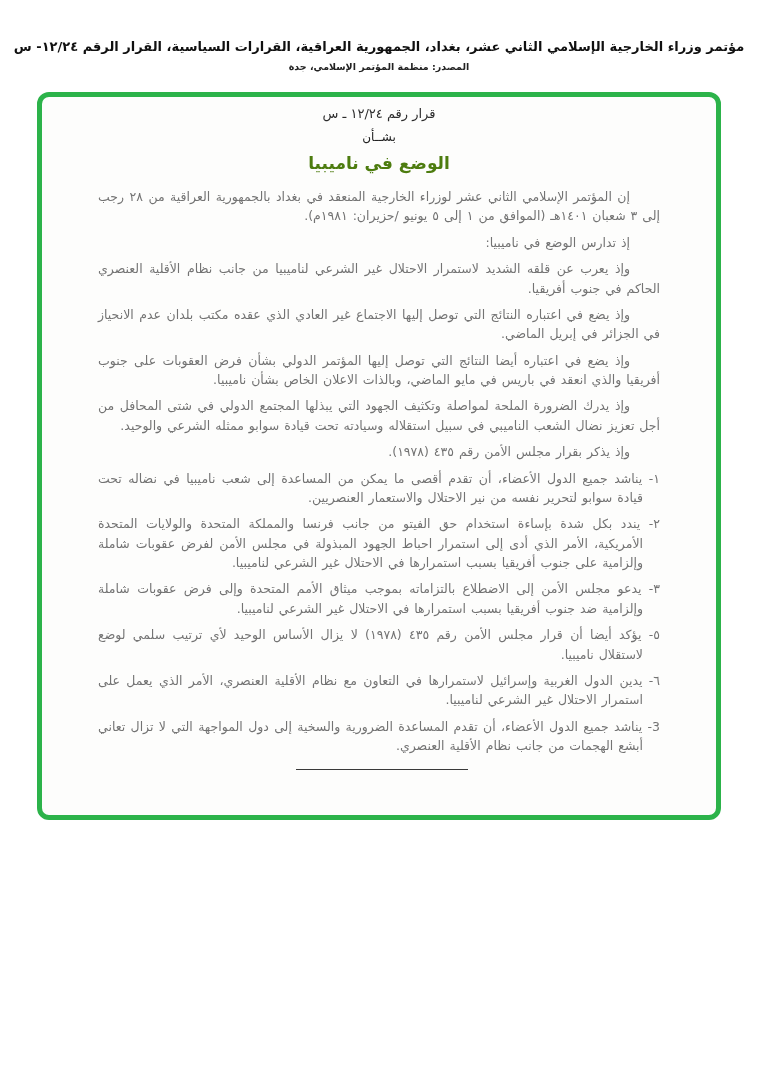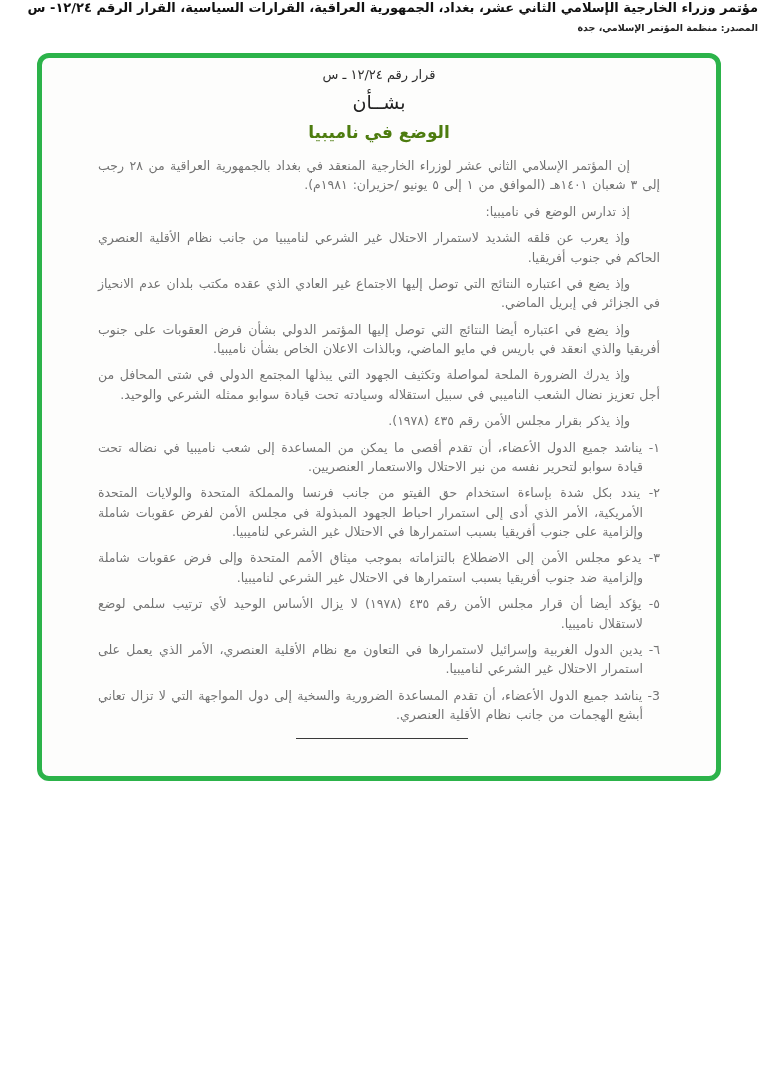--- a/index.html
+++ b/index.html
@@ -8,21 +8,22 @@
     background: #ffffff;
     width: 758px;
     height: 1078px;
     font-family: "DejaVu Sans", sans-serif;
     overflow: hidden;
   }
 
   
   .page-header {
     direction: rtl;
-    text-align: right;
+    text-align: center;
+    margin-top: 39px;
   }
   .page-header .line1 {
     font-size: 13px;
     font-weight: bold;
     color: #101010;
     letter-spacing: 0.2px;
   }
   .page-header .line2 {
     font-size: 9.5px;
     font-weight: bold;
@@ -46,21 +47,21 @@
 
   
   .doc-title-1 {
     text-align: center;
     font-size: 13px;
     color: #2b2b2b;
     margin-top: 2px;
   }
   .doc-title-2 {
     text-align: center;
-    font-size: 19px;
+    font-size: 12px;
     color: #222222;
     margin-top: 9px;
     letter-spacing: 1px;
   }
   .doc-title-3 {
     text-align: center;
     font-size: 17px;
     font-weight: bold;
     color: #4d7c0f;
     margin-top: 9px;

